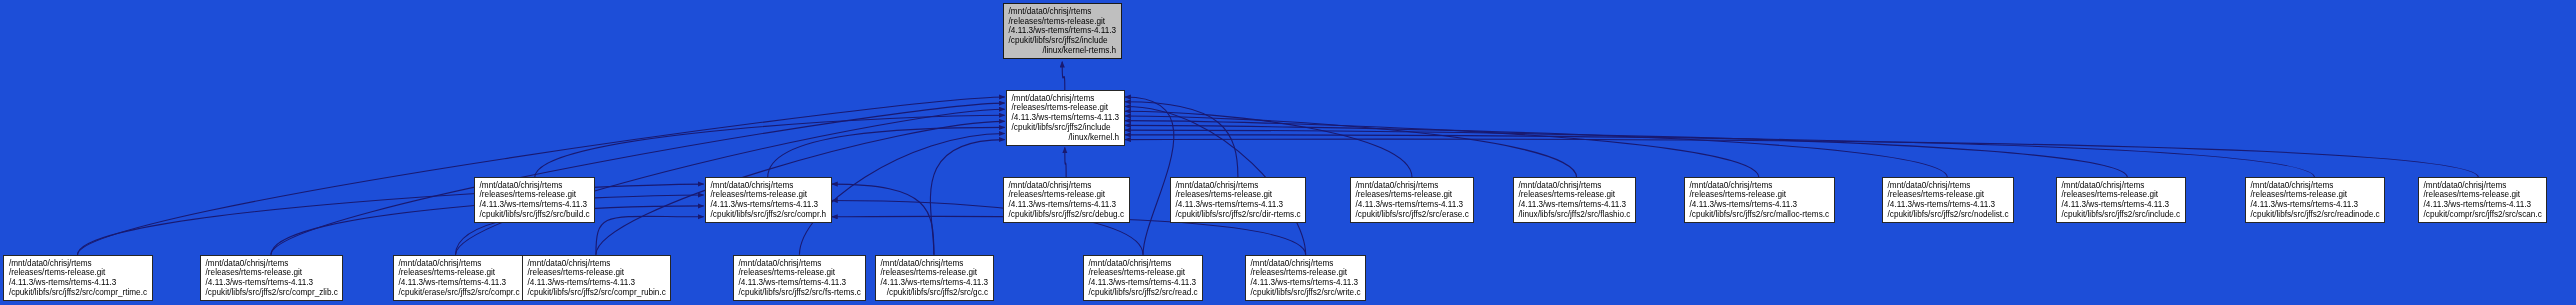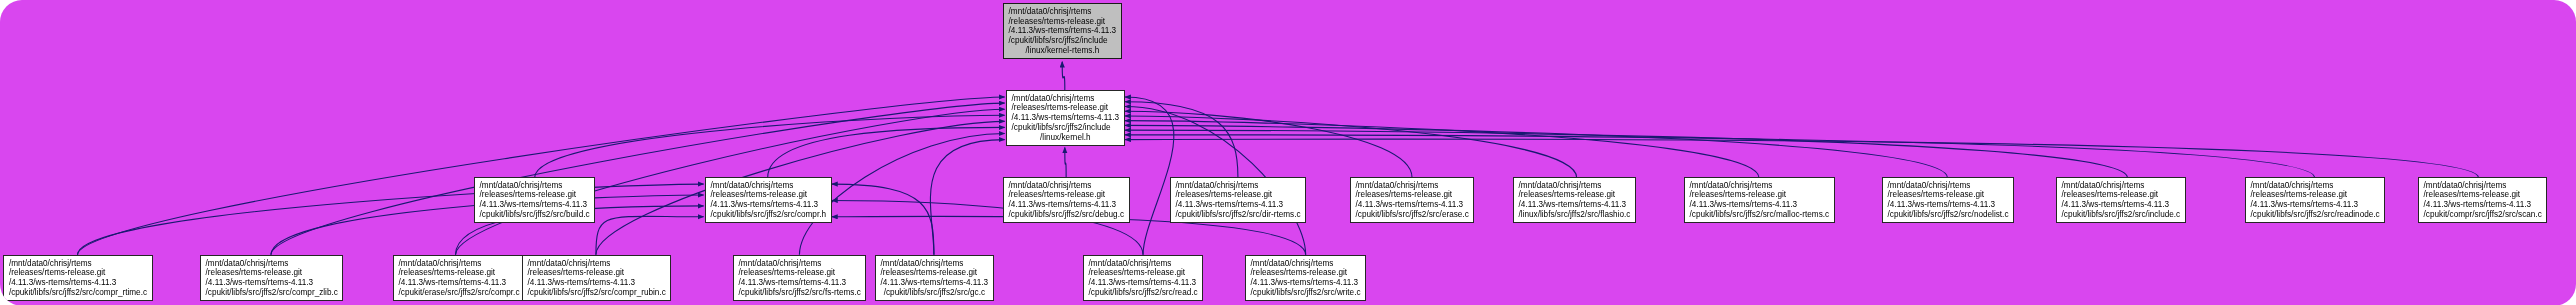--- a/index.html
+++ b/index.html
@@ -1,42 +1,41 @@
 <!DOCTYPE html>
 <html style="font-size:10.5px"><head>
 <meta charset="utf-8">
 <style>
   html,body{margin:0;padding:0;background:#ffffff;}
   #canvas{
     position:relative;
     width:2576px;height:306px;
     overflow:hidden;
-    background:#d946ef;
+    background:#1d4ed8;
     font-family:"Liberation Sans","DejaVu Sans",sans-serif;
-    border-radius:22px;
   }
   #edges{position:absolute;left:0;top:0;pointer-events:none;}
   .node{
     position:absolute;
     box-sizing:border-box;
     background:#ffffff;
     border:1px solid #262626;
     padding:2.6px 4.6px;
     font-size:8.2px;
     line-height:9.8px;
     color:#000000;
     white-space:nowrap;
     cursor:pointer;
   }
   .node.root{
     background:#bfbfbf;
     border:1.6px solid #1a1a1a;
   }
   .node .line{text-align:left;}
-  .node .line.last{text-align:center;}
+  .node .line.last{text-align:right;}
 </style>
 </head>
 <body>
 
 <div id="canvas">
   <svg id="edges" width="2576" height="306" viewBox="0 0 3936 467">
     <defs>
       <marker id="arrow" markerWidth="11" markerHeight="9" refX="9" refY="4" orient="auto" markerUnits="userSpaceOnUse">
         <path d="M0,0 L10,4 L0,8 z" fill="#191970"></path>
       </marker>

